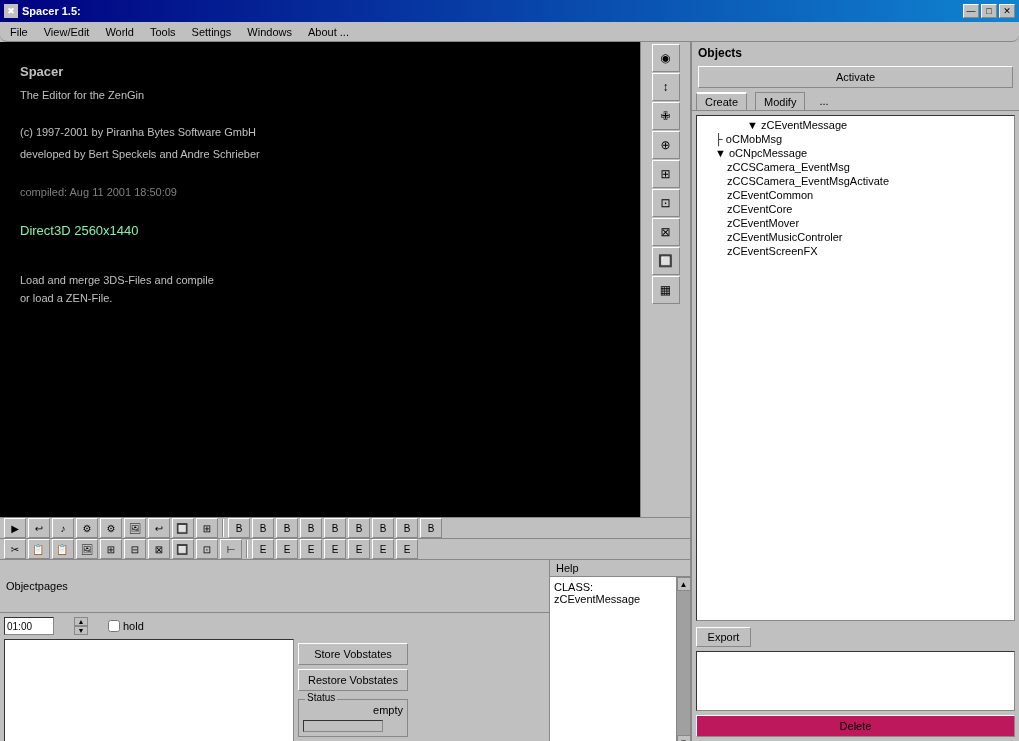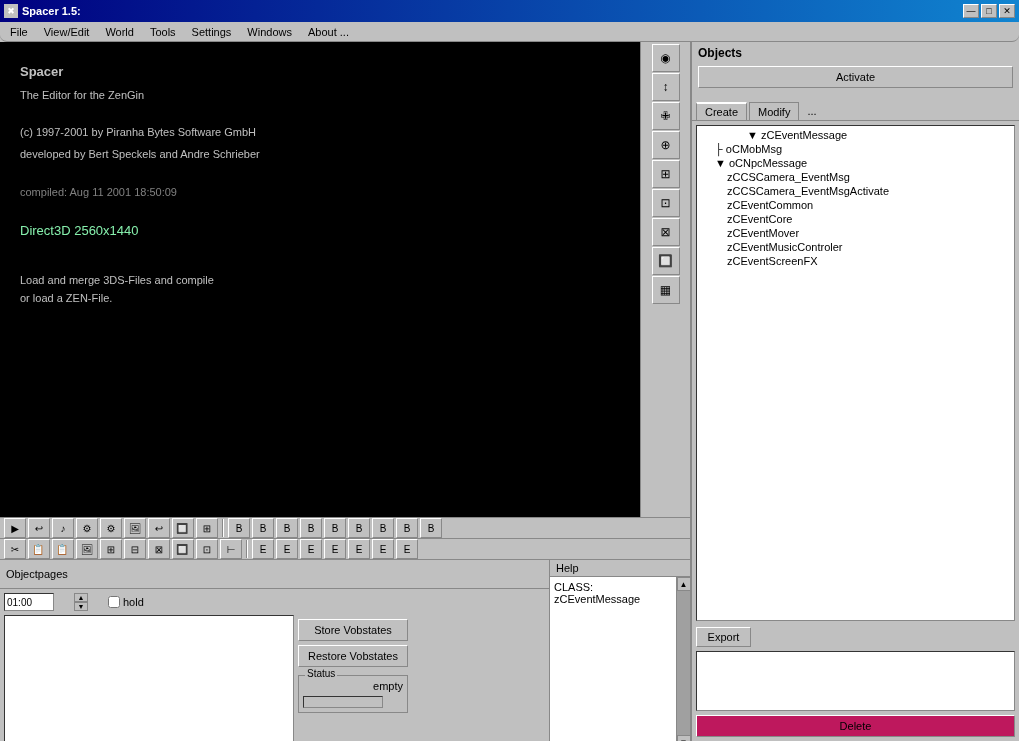--- a/index.html
+++ b/index.html
@@ -218,21 +218,21 @@
 
     .objectpages-panel {
       width: 550px;
       background: #c0c0c0;
       border-right: 1px solid #888;
       display: flex;
       flex-direction: column;
     }
     .objectpages-title {
       font-size: 11px;
-      padding: 8px 6px;
+      padding: 20px 6px;
       background: #c0c0c0;
       border-bottom: 1px solid #888;
     }
     .objectpages-content {
       display: flex;
       flex-direction: column;
       padding: 4px;
       gap: 4px;
       flex: 1;
     }
@@ -378,23 +378,23 @@
       border-bottom-color: #888;
       border-right-color: #888;
       font-size: 11px;
       cursor: pointer;
       width: calc(100% - 12px);
     }
     .objects-tabs {
       display: flex;
       align-items: center;
       padding: 0 4px;
-      gap: 2px;
+      gap: 8px;
       border-bottom: 1px solid #888;
-      margin-top: 12px;
+      margin-top: 2px;
     }
     .objects-tab {
       padding: 2px 8px;
       background: #c0c0c0;
       border: 1px solid #888;
       border-bottom: none;
       font-size: 11px;
       cursor: pointer;
       height: 18px;
       display: flex;

